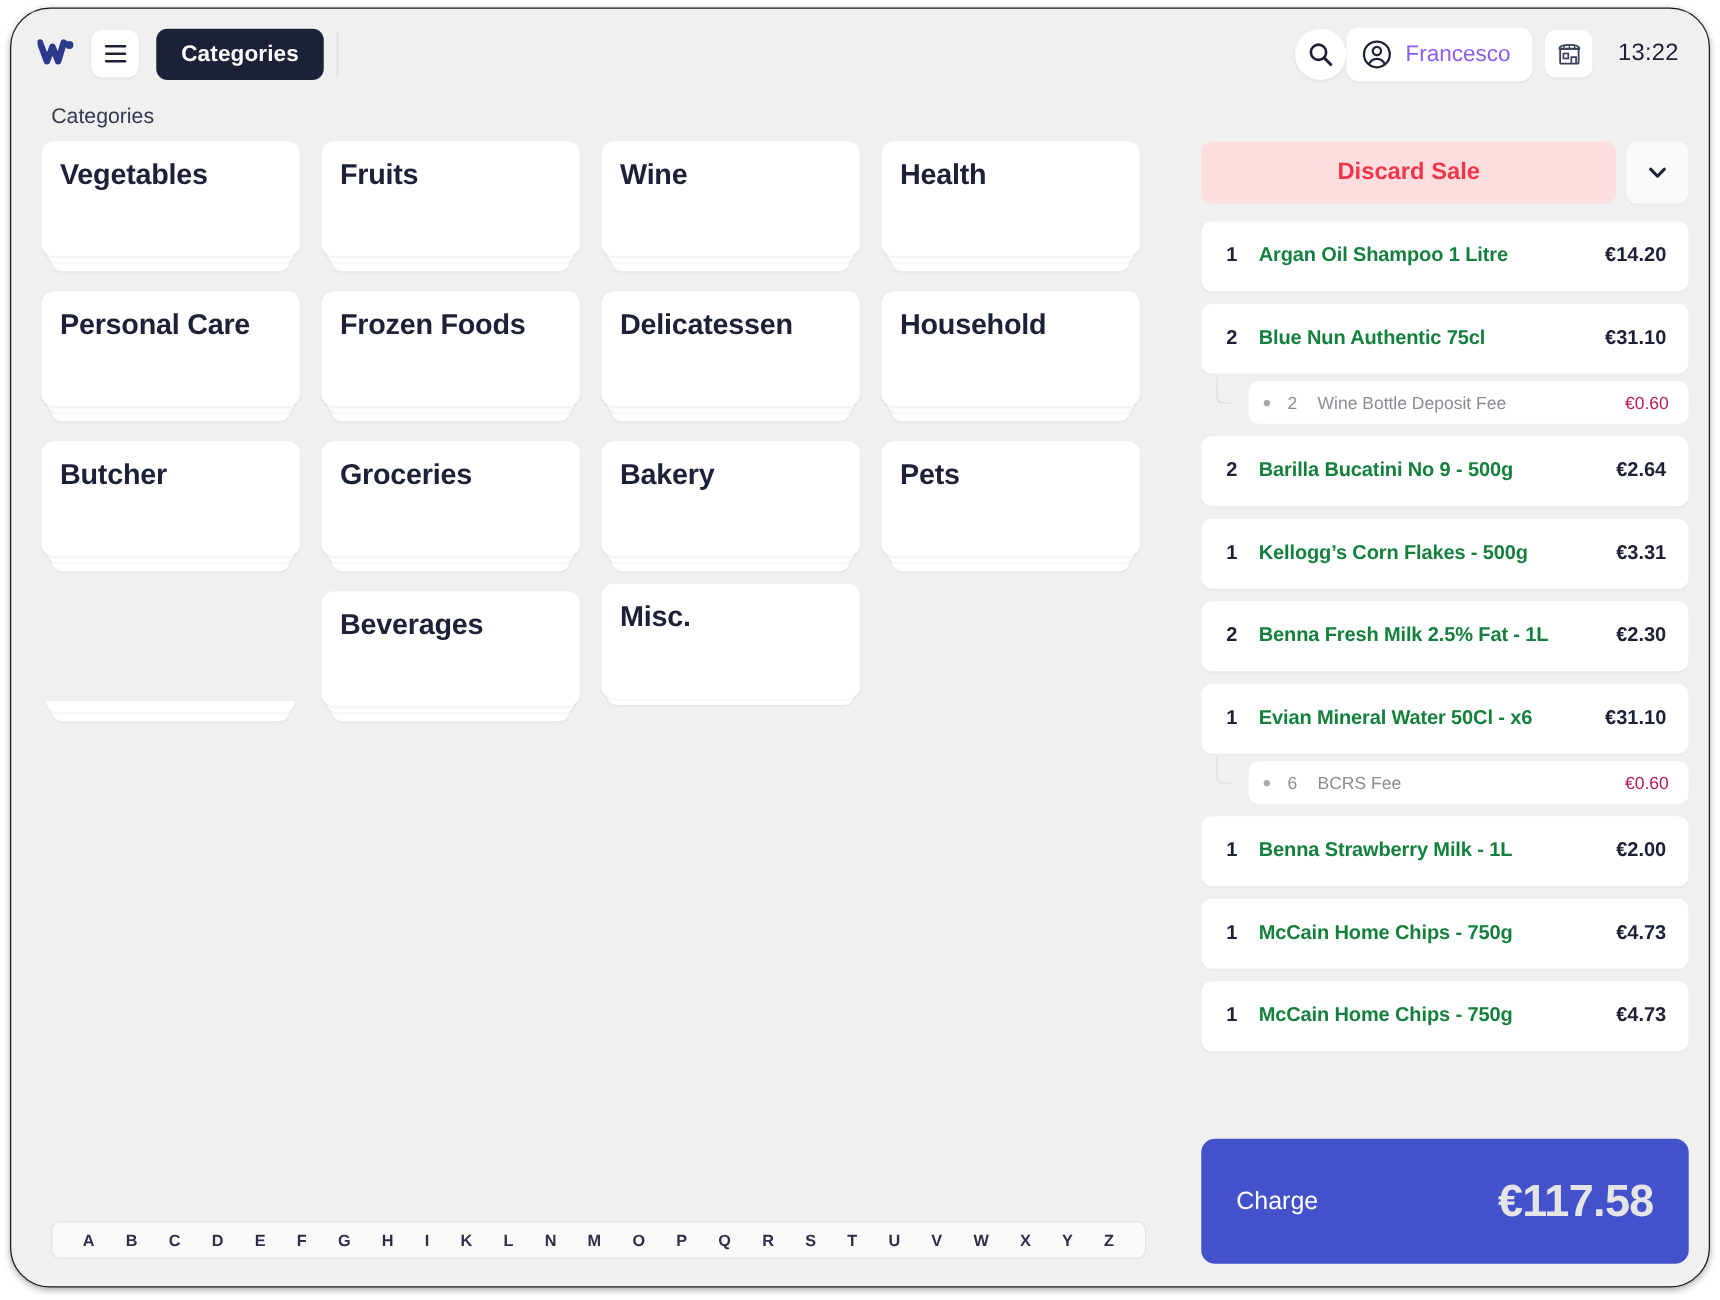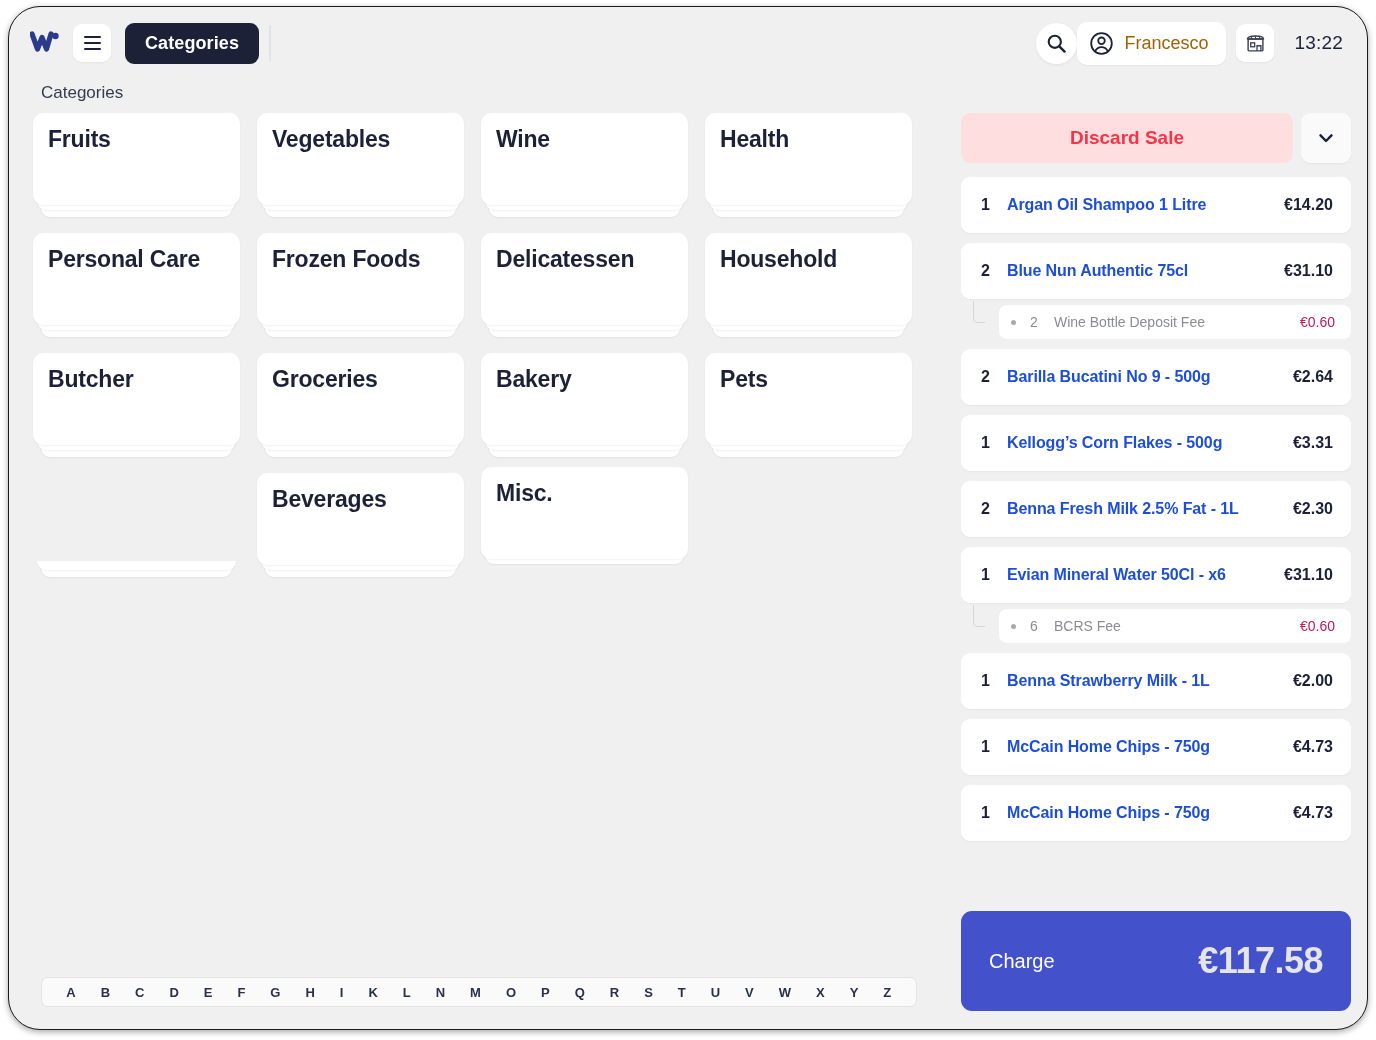--- a/index.html
+++ b/index.html
@@ -101,21 +101,21 @@
   .user-chip {
     display: flex; align-items: center; gap: 10px;
     background: #ffffff;
     border-radius: 10px;
     padding: 9px 18px 9px 12px;
     cursor: pointer;
     box-shadow: 0 1px 2px rgba(0,0,0,0.05);
   }
   .user-chip .uname {
     font-size: 18px;
-    color: #a16207;
+    color: #8b5cf6;
     font-weight: 500;
   }
 
   .store-btn {
     width: 38px; height: 38px;
     background: #ffffff;
     border-radius: 9px;
     display: flex; align-items: center; justify-content: center;
     cursor: pointer;
     box-shadow: 0 1px 2px rgba(0,0,0,0.05);
@@ -268,21 +268,21 @@
   .cart-row .qty {
     width: 26px;
     font-size: 16px;
     font-weight: 600;
     color: #1c2138;
   }
   .cart-row .nm {
     flex: 1 1 auto;
     font-size: 16px;
     font-weight: 600;
-    color: #1d4ed8;
+    color: #15803d;
     letter-spacing: -0.1px;
     white-space: nowrap;
   }
   .cart-row .pr {
     font-size: 16px;
     font-weight: 700;
     color: #1c2138;
     text-align: right;
   }
 
@@ -417,28 +417,28 @@
   </div>
 
   <div class="breadcrumb">Categories</div>
 
   <div class="main-left">
     <div class="cat-grid" id="cat-grid">
         <div class="tile-wrap">
           <div class="stack2"></div>
           <div class="stack1"></div>
           <div class="tile">
+            <div class="tile-label">Vegetables</div>
+          </div>
+        </div>
+        <div class="tile-wrap">
+          <div class="stack2"></div>
+          <div class="stack1"></div>
+          <div class="tile">
             <div class="tile-label">Fruits</div>
-          </div>
-        </div>
-        <div class="tile-wrap">
-          <div class="stack2"></div>
-          <div class="stack1"></div>
-          <div class="tile">
-            <div class="tile-label">Vegetables</div>
           </div>
         </div>
         <div class="tile-wrap">
           <div class="stack2"></div>
           <div class="stack1"></div>
           <div class="tile">
             <div class="tile-label">Wine</div>
           </div>
         </div>
         <div class="tile-wrap">

